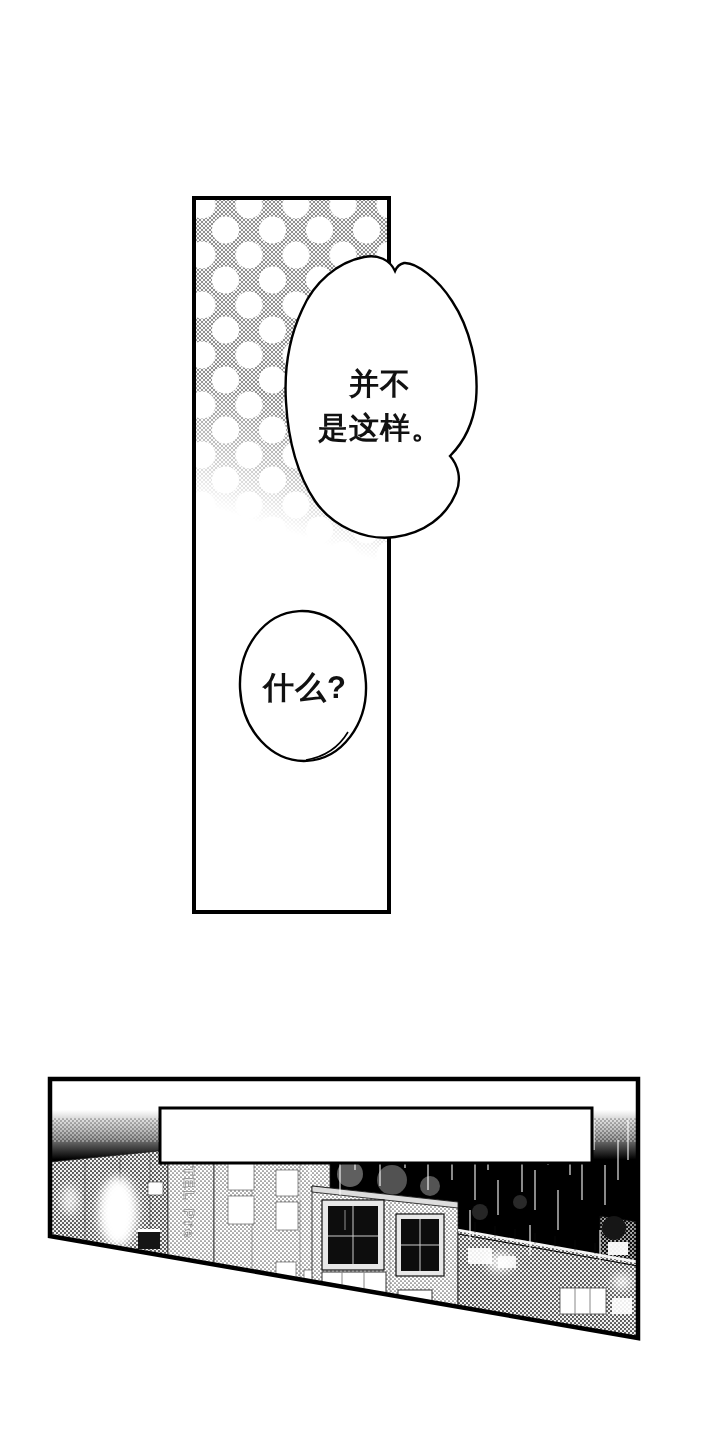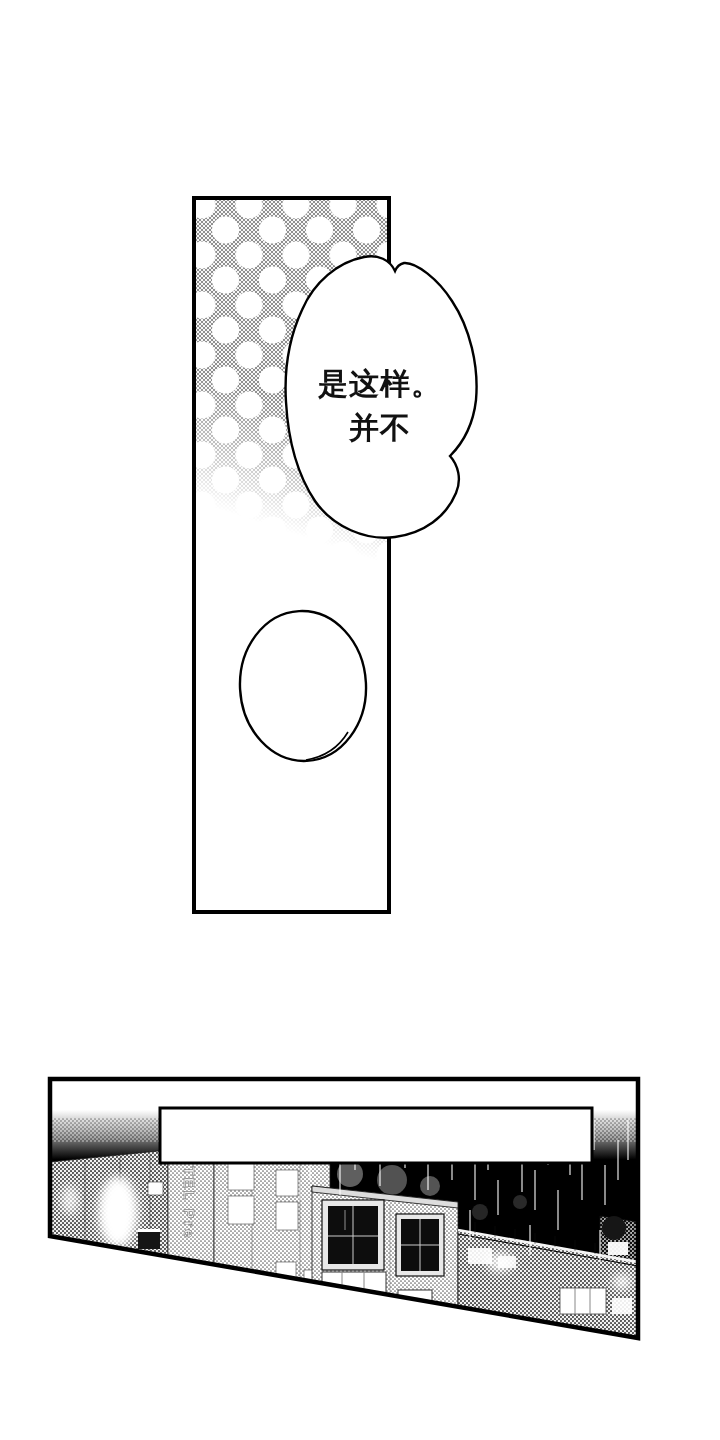--- a/index.html
+++ b/index.html
@@ -51,28 +51,29 @@
              C12,188 21,224 39,251
              C57,277 90,291 119,287
              C148,283 170,267 180,243
              C186,229 182,215 174,206
              C185,195 197,176 200,150
              C203,116 194,78 176,51
              C162,29 140,12 128,13
              C124,14 121,16 119,21 Z" fill="#ffffff" stroke="#000000" stroke-width="2.4"></path>
   </svg>
   <div class="bubble-text cloud">
+    <div>并不</div>
     <div>是这样。</div>
-    <div>并不</div>
   </div>
 
   <svg class="bubble-svg" style="left:236px;top:606px;" width="136" height="162" viewBox="0 0 136 162">
     <ellipse cx="67" cy="80" rx="63" ry="75" transform="rotate(-3 67 80)" fill="#ffffff" stroke="#000000" stroke-width="2.4"></ellipse>
     <path d="M112,126 C103,141 88,151 70,154" fill="none" stroke="#000000" stroke-width="1.6"></path>
   </svg>
+  <div class="bubble-text round">什么?</div>
 
   <svg class="panel-bottom-svg" width="720" height="320" viewBox="0 1040 720 320">
     <defs>
       <clipPath id="panelClip">
         <path d="M52,1081 L636,1081 L636,1336 L52,1234 Z"></path>
       </clipPath>
       <pattern id="htL" width="4" height="4" patternUnits="userSpaceOnUse">
         <rect width="4" height="4" fill="#ffffff"></rect>
         <circle cx="1" cy="1" r="0.85" fill="#666666"></circle>
         <circle cx="3" cy="3" r="0.85" fill="#666666"></circle>

